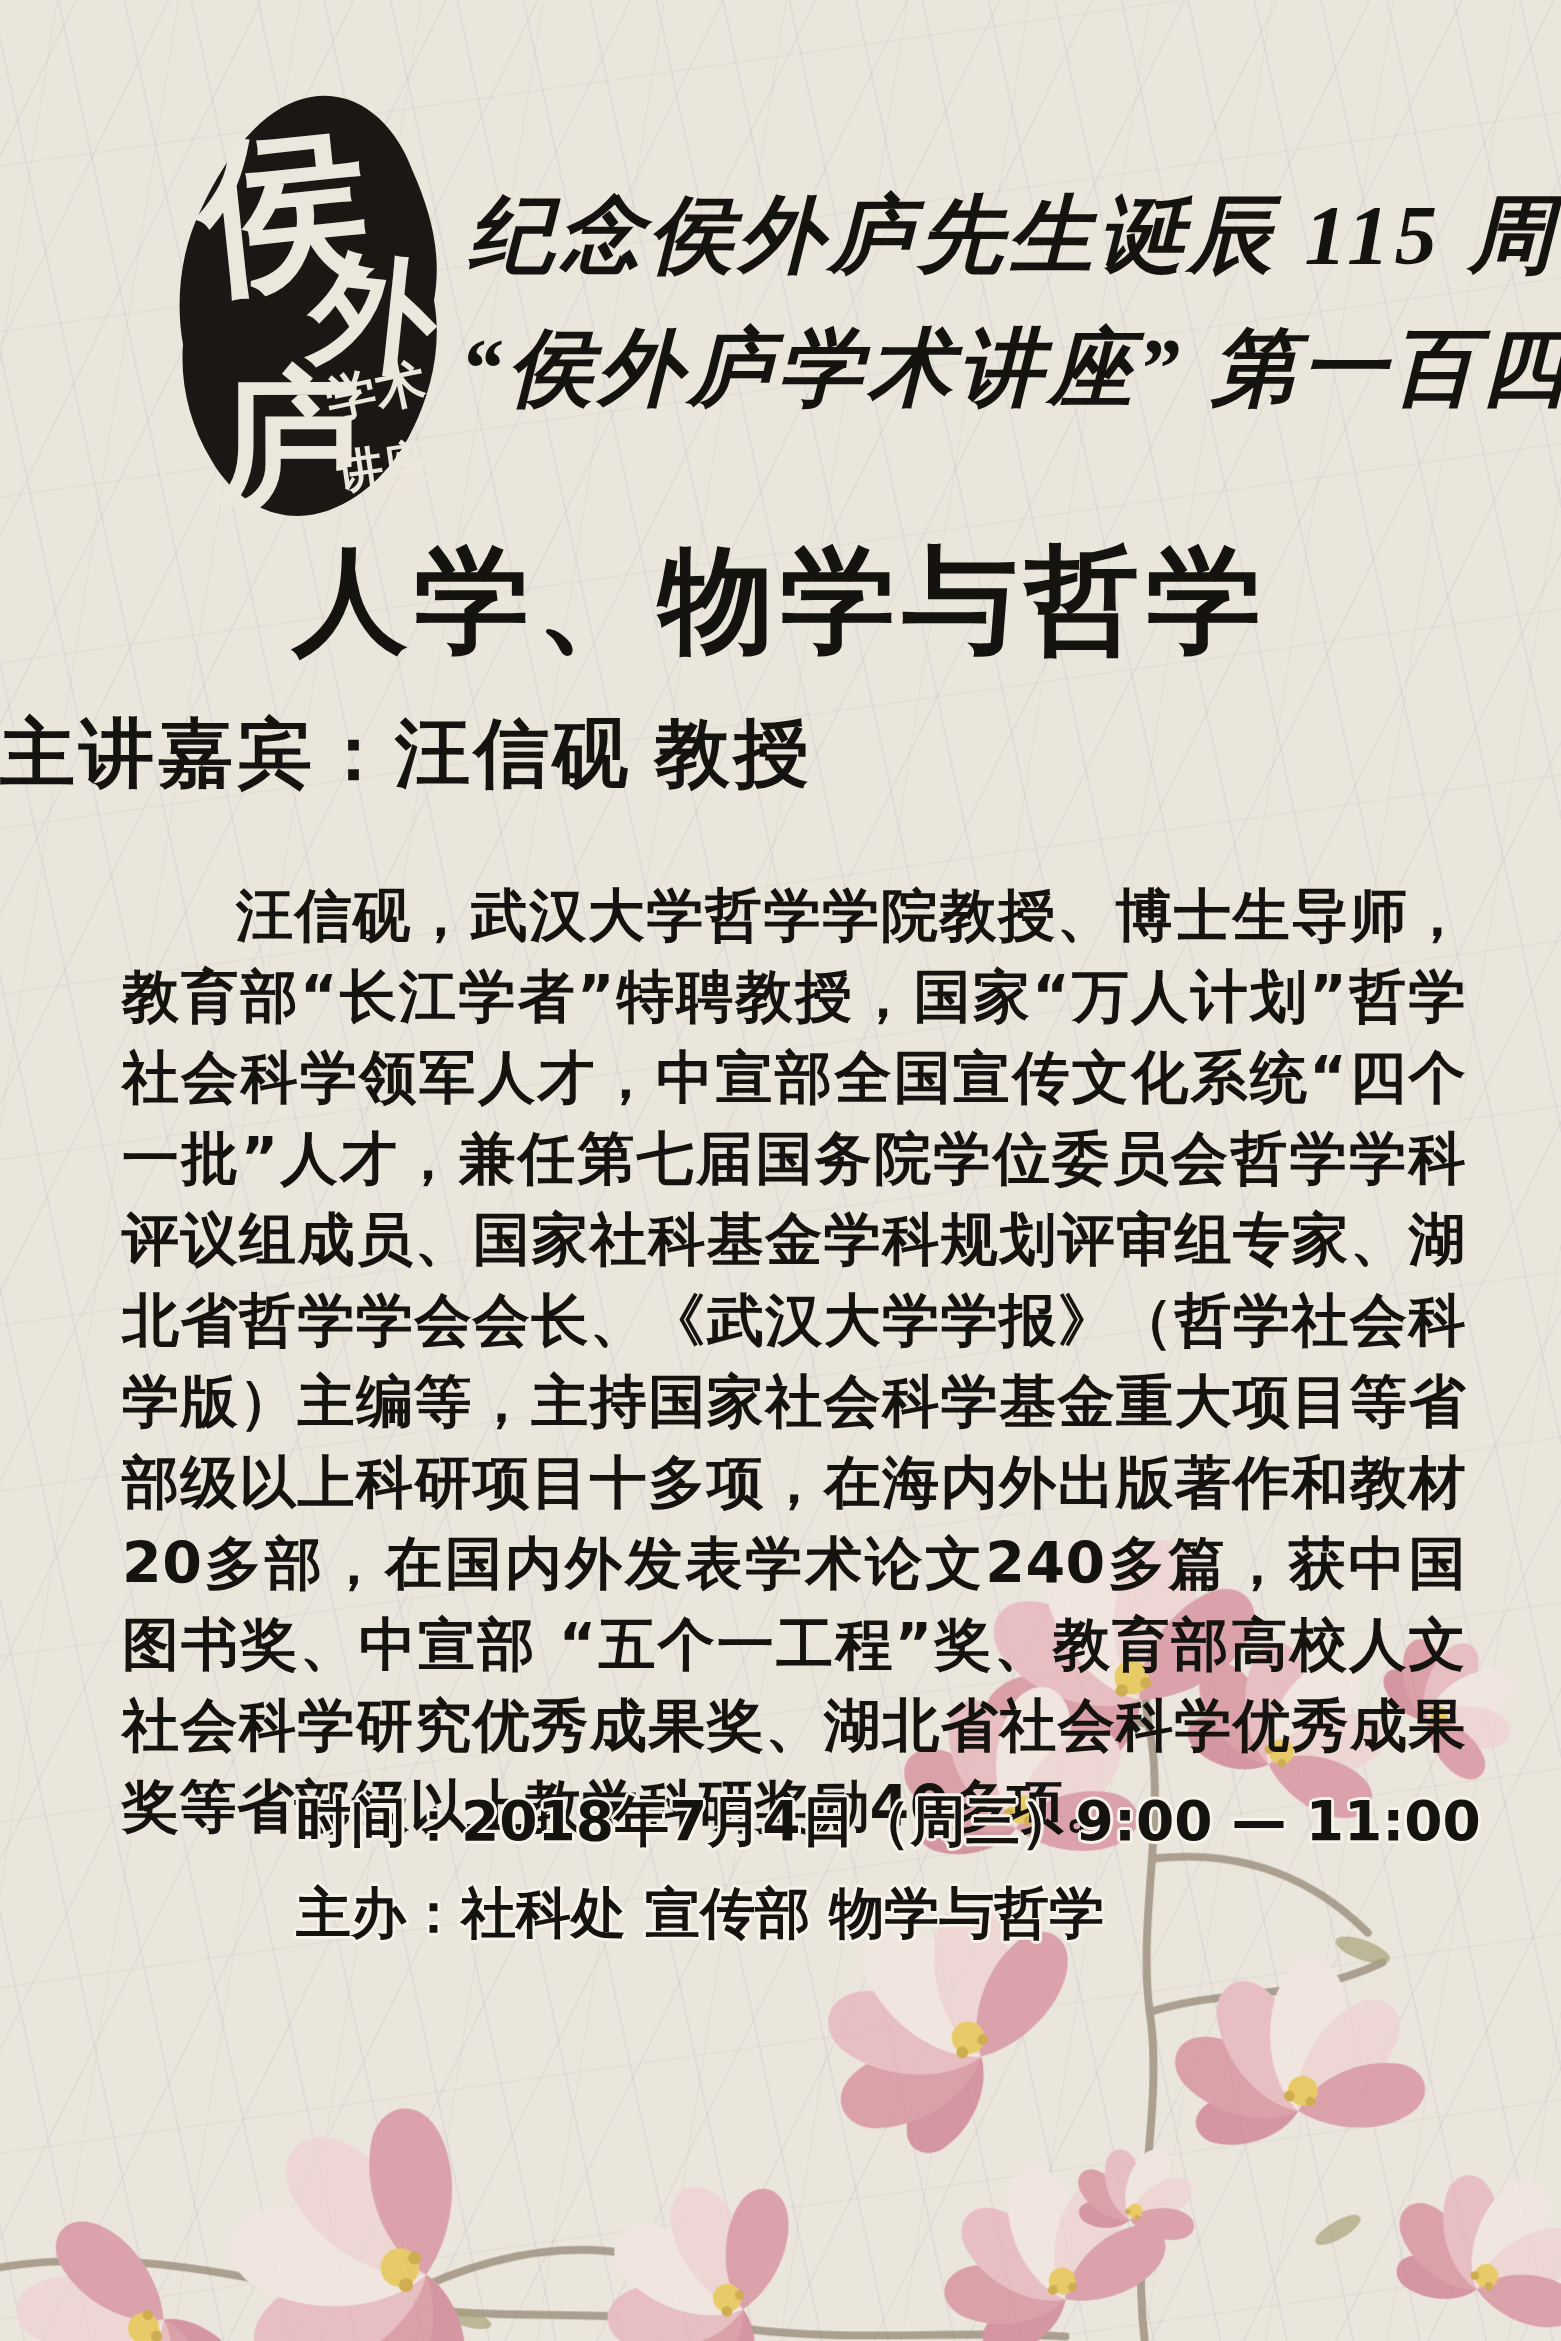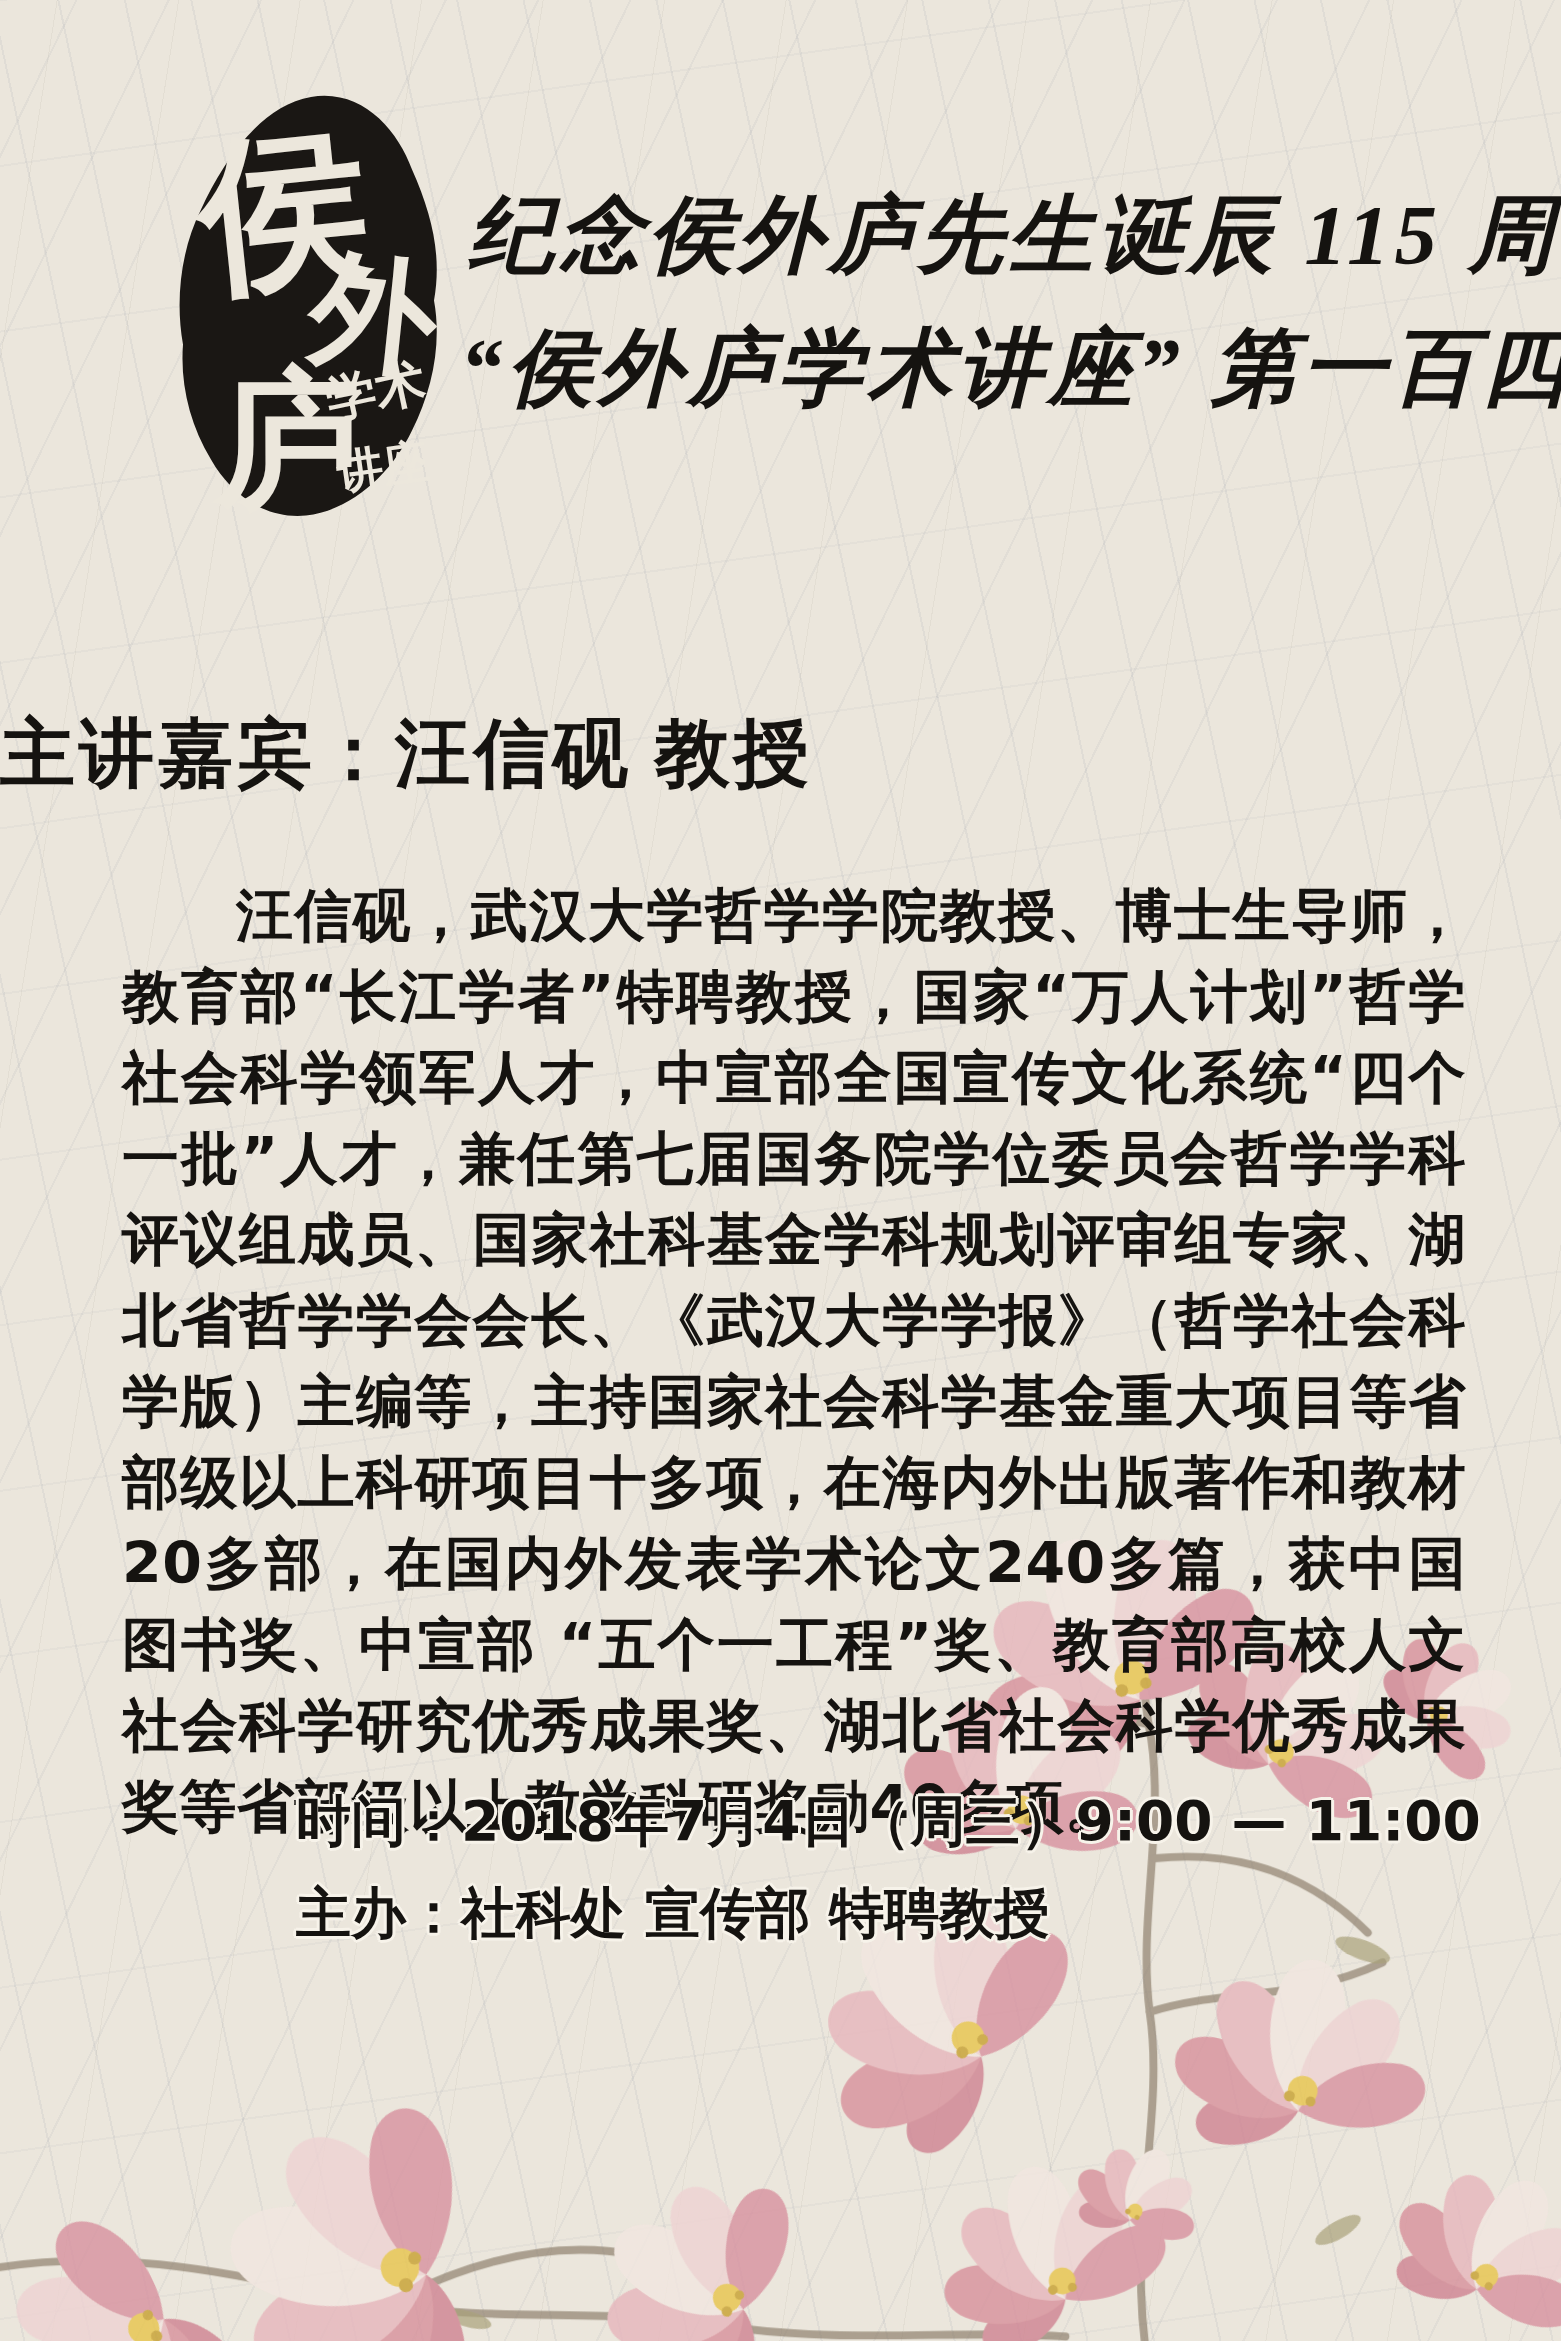--- a/index.html
+++ b/index.html
@@ -180,29 +180,30 @@
       <text x="75" y="370" font-size="340" transform="rotate(-6 240 250)">侯</text>
       <text x="298" y="545" font-size="255" transform="rotate(6 420 460)">外</text>
       <text x="105" y="815" font-size="300">庐</text>
       <text x="330" y="655" font-size="100" transform="rotate(-12 390 620)">学术</text>
       <text x="352" y="802" font-size="92" transform="rotate(-8 400 770)">讲座</text>
     </svg>
 
     <div class="header-line l1">纪念侯外庐先生诞辰 115 周年暨</div>
     <div class="header-line l2">“侯外庐学术讲座” 第一百四十讲</div>
 
+    <h1 class="title">人学、物学与哲学</h1>
     <div class="speaker">主讲嘉宾：汪信砚 教授</div>
 
     <p class="bio">汪信砚，武汉大学哲学学院教授、博士生导师，教育部“长江学者”特聘教授，国家“万人计划”哲学社会科学领军人才，中宣部全国宣传文化系统“四个一批”人才，兼任第七届国务院学位委员会哲学学科评议组成员、国家社科基金学科规划评审组专家、湖北省哲学学会会长、《武汉大学学报》（哲学社会科学版）主编等，主持国家社会科学基金重大项目等省部级以上科研项目十多项，在海内外出版著作和教材20多部，在国内外发表学术论文240多篇，获中国图书奖、中宣部 “五个一工程”奖、教育部高校人文社会科学研究优秀成果奖、湖北省社会科学优秀成果奖等省部级以上教学科研奖励40多项。</p>
 
     <div class="info">
       <div class="info-row">
         <span class="lab">时间：</span><span class="val">2018年7月4日（周三）9:00 — 11:00</span>
       </div>
       <div class="info-row">
-        <span class="lab">主办：</span><span class="val">社科处 宣传部 特聘教授</span>
+        <span class="lab">主办：</span><span class="val">社科处 宣传部 物学与哲学</span>
       </div>
     </div>
 
 
   </div>
 </div>
 
 
 </body></html>

